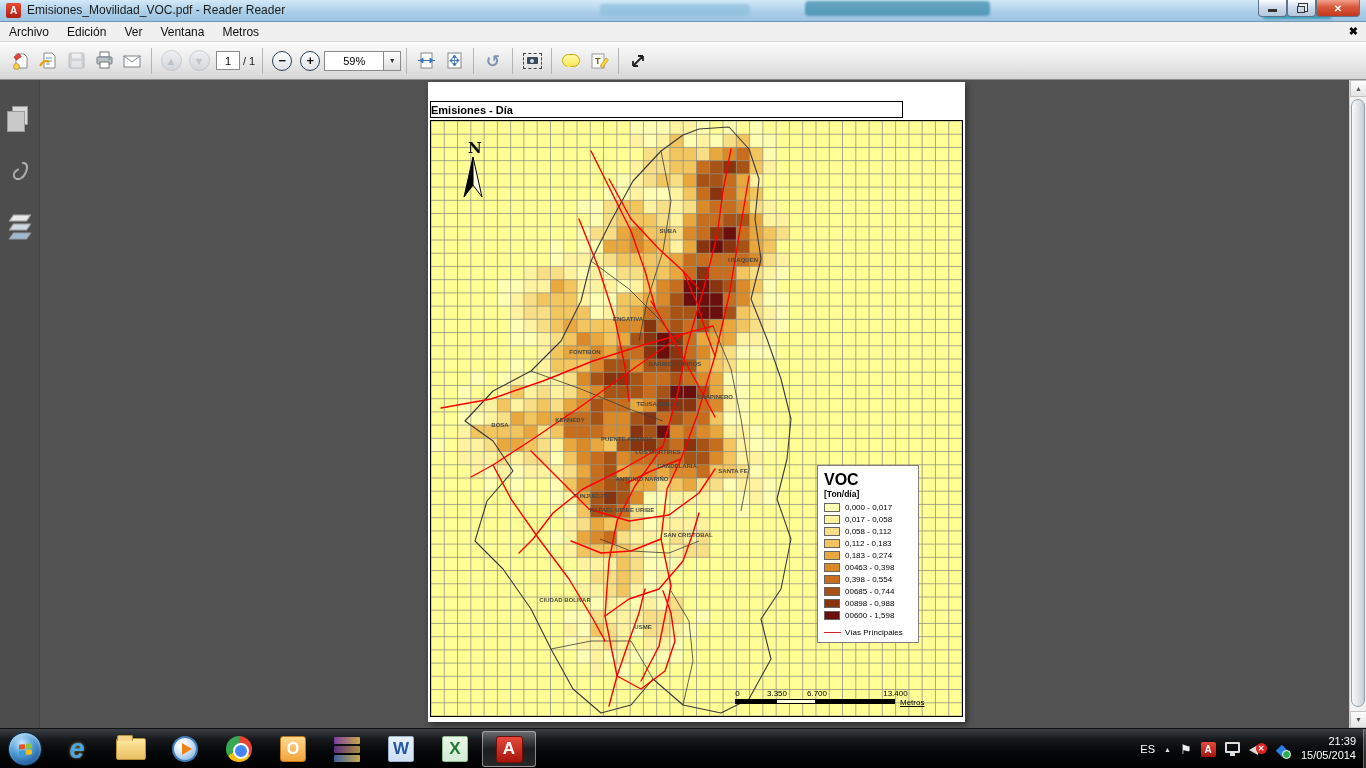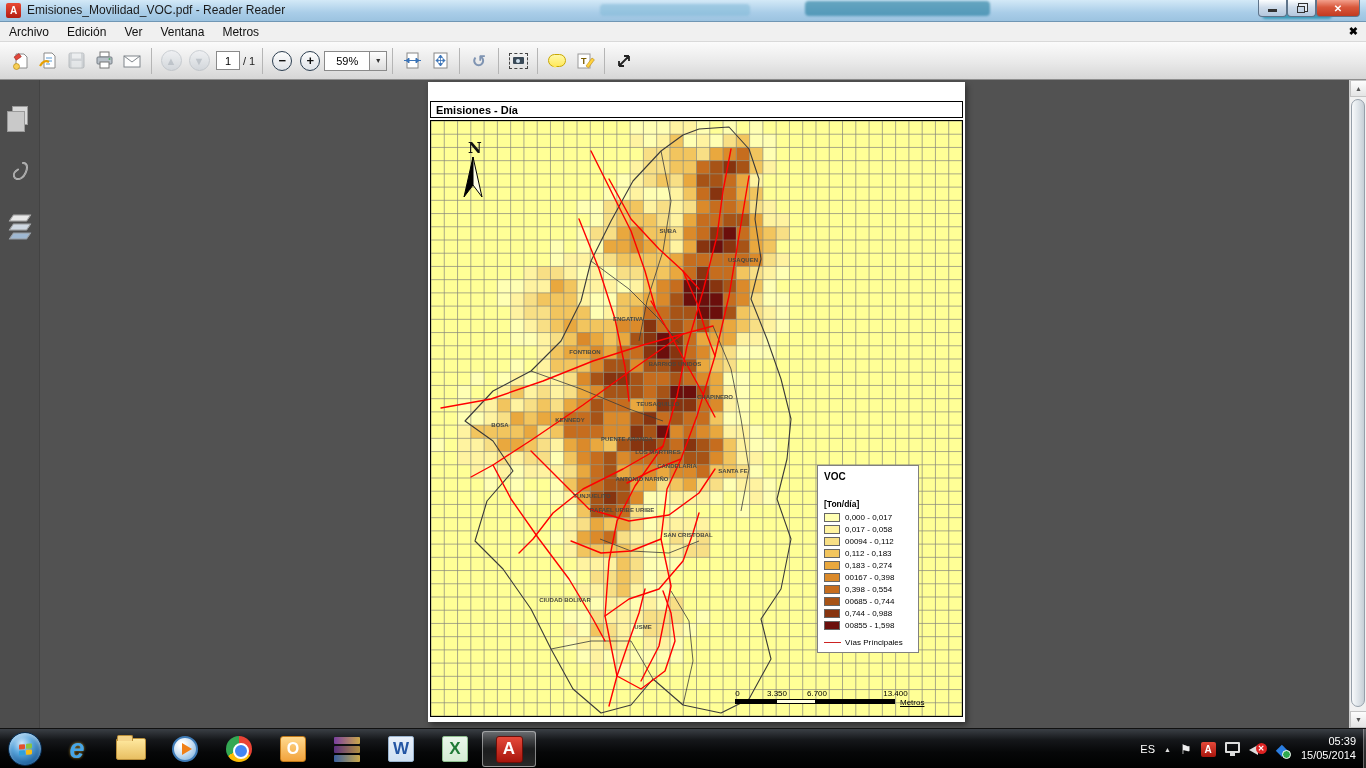--- a/index.html
+++ b/index.html
@@ -35,21 +35,21 @@
   
   .toolbar { position:absolute; left:0; top:42px; width:1366px; height:38px;
     background:linear-gradient(#fbfbfb,#e9e9e9 55%,#d6d6d6); border-bottom:1px solid #8e8e8e;
     display:flex; align-items:center; padding-left:6px; }
   .tbtn { width:28px; height:28px; display:flex; align-items:center; justify-content:center; }
   .tbtn.disabled { opacity:.45; }
   .tsep { width:1px; height:26px; background:#b5b5b5; margin:0 5px; }
   .pageinput { width:24px; height:19px; border:1px solid #8a8a8a; background:#fff;
     font-size:11px; text-align:center; margin:0 3px; }
   .pagetotal { font-size:11px; color:#222; margin-right:2px; }
-  .zoombox { width:46px; height:20px; border:1px solid #8a8a8a; background:#fff;
+  .zoombox { width:60px; height:20px; border:1px solid #8a8a8a; background:#fff;
     font-size:11px; display:flex; align-items:center; justify-content:center; }
   .zoomdrop { width:17px; height:20px; border:1px solid #8a8a8a; border-left:none;
     background:linear-gradient(#fefefe,#dcdcdc); font-size:7px; display:flex; align-items:center; justify-content:center; color:#333; }
   .tb-right { position:absolute; right:10px; top:0; height:38px; display:flex; align-items:center; }
   .tb-right .rlabel { color:#3b6ea5; font-weight:bold; font-size:13px; padding:0 14px; }
   .tb-right .rsep { width:1px; height:24px; border-left:1px dotted #9a9a9a; }
   .glyph { font-family:"DejaVu Sans", sans-serif; }
   .navcircle { width:21px; height:21px; border-radius:50%; background:linear-gradient(#e9edf2,#c2cbd4);
     border:1px solid #98a2ad; color:#8d99a6; font-size:11px; display:flex; align-items:center; justify-content:center; }
   .zoomcircle { width:20px; height:20px; border-radius:50%; background:linear-gradient(#fdfdfd,#dfe3e8);
@@ -61,30 +61,30 @@
   .cam::after { content:""; position:absolute; left:3.5px; top:1.5px; width:4px; height:4px; border-radius:50%; background:#cfe0ee; }
 
   
   .main { position:absolute; left:0; top:80px; width:1366px; height:648px; background:#525252; }
   .side { position:absolute; left:0; top:0; width:40px; height:648px; background:#4d4d4d; border-right:1px solid #434343; }
   .side .sicon { width:40px; height:42px; display:flex; align-items:center; justify-content:center; margin-top:14px; }
   .pagesheet { position:absolute; left:428px; top:2px; width:537px; height:640px; background:#fff;
     box-shadow:2px 3px 6px rgba(0,0,0,.45); }
   .hdr1 { position:absolute; left:2px; top:2px; width:533px; height:18px; border:1px solid #000;
     font-size:12px; font-weight:bold; text-align:center; line-height:17px; color:#000; }
-  .hdr2 { position:absolute; left:2px; top:19px; width:533px; height:17px; border:1px solid #000;
-    font-size:11px; font-weight:bold; line-height:16px; padding-left:5px; color:#000; }
+  .hdr2 { position:absolute; left:2px; top:19px; width:473px; height:17px; border:1px solid #000;
+    font-size:11px; font-weight:bold; line-height:16px; color:#000; }
   .mapbox { position:absolute; left:2px; top:38px; width:533px; height:597px; border:1px solid #000;
     background:#ffff96; overflow:hidden; }
   #map-svg { position:absolute; left:0; top:0; }
 
   
   .legend { position:absolute; left:386px; top:344px; width:102px; background:#fff;
     border:1px solid #808080; padding:5px 5px 4px 6px; }
-  .legend .ltitle { font-size:10px; font-weight:bold; color:#000; margin-bottom:17px; }
+  .legend .ltitle { font-size:16px; font-weight:bold; color:#000; margin-bottom:0; }
   .legend .lunit { font-size:8.5px; font-weight:bold; color:#000; margin-bottom:3px; }
   .legend-row { display:flex; align-items:center; margin:1px 0; height:11px; }
   .legend-swatch { width:16px; height:9px; border:1px solid #666; margin-right:5px; flex:none; }
   .legend-label { font-size:8px; color:#000; white-space:nowrap; }
   .legend .roadrow { display:flex; align-items:center; margin-top:5px; height:12px; }
   .legend .roadline { width:17px; height:0; border-top:1.6px solid #cc2222; margin-right:4px; flex:none; }
 
   
   .scalebar { position:absolute; left:304px; top:568px; width:215px; height:22px; font-size:8px; color:#000; }
   .sb-ticks { position:relative; height:9px; }
@@ -1069,49 +1069,49 @@
             <div class="legend-row">
               <span class="legend-swatch" style="background: rgb(255, 255, 179);"></span>
               <span class="legend-label">0,000 - 0,017</span>
             </div>
             <div class="legend-row">
               <span class="legend-swatch" style="background: rgb(255, 243, 160);"></span>
               <span class="legend-label">0,017 - 0,058</span>
             </div>
             <div class="legend-row">
               <span class="legend-swatch" style="background: rgb(248, 223, 133);"></span>
-              <span class="legend-label">00094 - 0,112</span>
+              <span class="legend-label">0,058 - 0,112</span>
             </div>
             <div class="legend-row">
               <span class="legend-swatch" style="background: rgb(242, 197, 94);"></span>
               <span class="legend-label">0,112 - 0,183</span>
             </div>
             <div class="legend-row">
               <span class="legend-swatch" style="background: rgb(233, 168, 62);"></span>
               <span class="legend-label">0,183 - 0,274</span>
             </div>
             <div class="legend-row">
               <span class="legend-swatch" style="background: rgb(219, 138, 42);"></span>
-              <span class="legend-label">00167 - 0,398</span>
+              <span class="legend-label">00463 - 0,398</span>
             </div>
             <div class="legend-row">
               <span class="legend-swatch" style="background: rgb(198, 109, 30);"></span>
               <span class="legend-label">0,398 - 0,554</span>
             </div>
             <div class="legend-row">
               <span class="legend-swatch" style="background: rgb(167, 83, 22);"></span>
               <span class="legend-label">00685 - 0,744</span>
             </div>
             <div class="legend-row">
               <span class="legend-swatch" style="background: rgb(135, 52, 15);"></span>
-              <span class="legend-label">0,744 - 0,988</span>
+              <span class="legend-label">00898 - 0,988</span>
             </div>
             <div class="legend-row">
               <span class="legend-swatch" style="background: rgb(107, 15, 12);"></span>
-              <span class="legend-label">00855 - 1,598</span>
+              <span class="legend-label">00600 - 1,598</span>
             </div>
           </div>
         <div class="roadrow">
           <span class="roadline"></span>
           <span class="legend-label">Vías Príncipales</span>
         </div>
       </div>
 
       <div class="scalebar">
         <div class="sb-ticks" id="scalebar-ticks">
@@ -1186,18 +1186,18 @@
     <span class="expander">▲</span>
     <span class="trayflag">⚑</span>
     <span class="trayacro">A</span>
     <span class="netmon"></span>
     <span class="vol">
         <span class="spk"></span>
         <span class="mute">✕</span>
       </span>
     <span class="dbx">◆</span>
     <div class="clock">
-      <div>05:39</div>
+      <div>21:39</div>
       <div>15/05/2014</div>
     </div>
   </div>
   <div class="deskstrip"></div>
 </div>
 
 </body></html>

